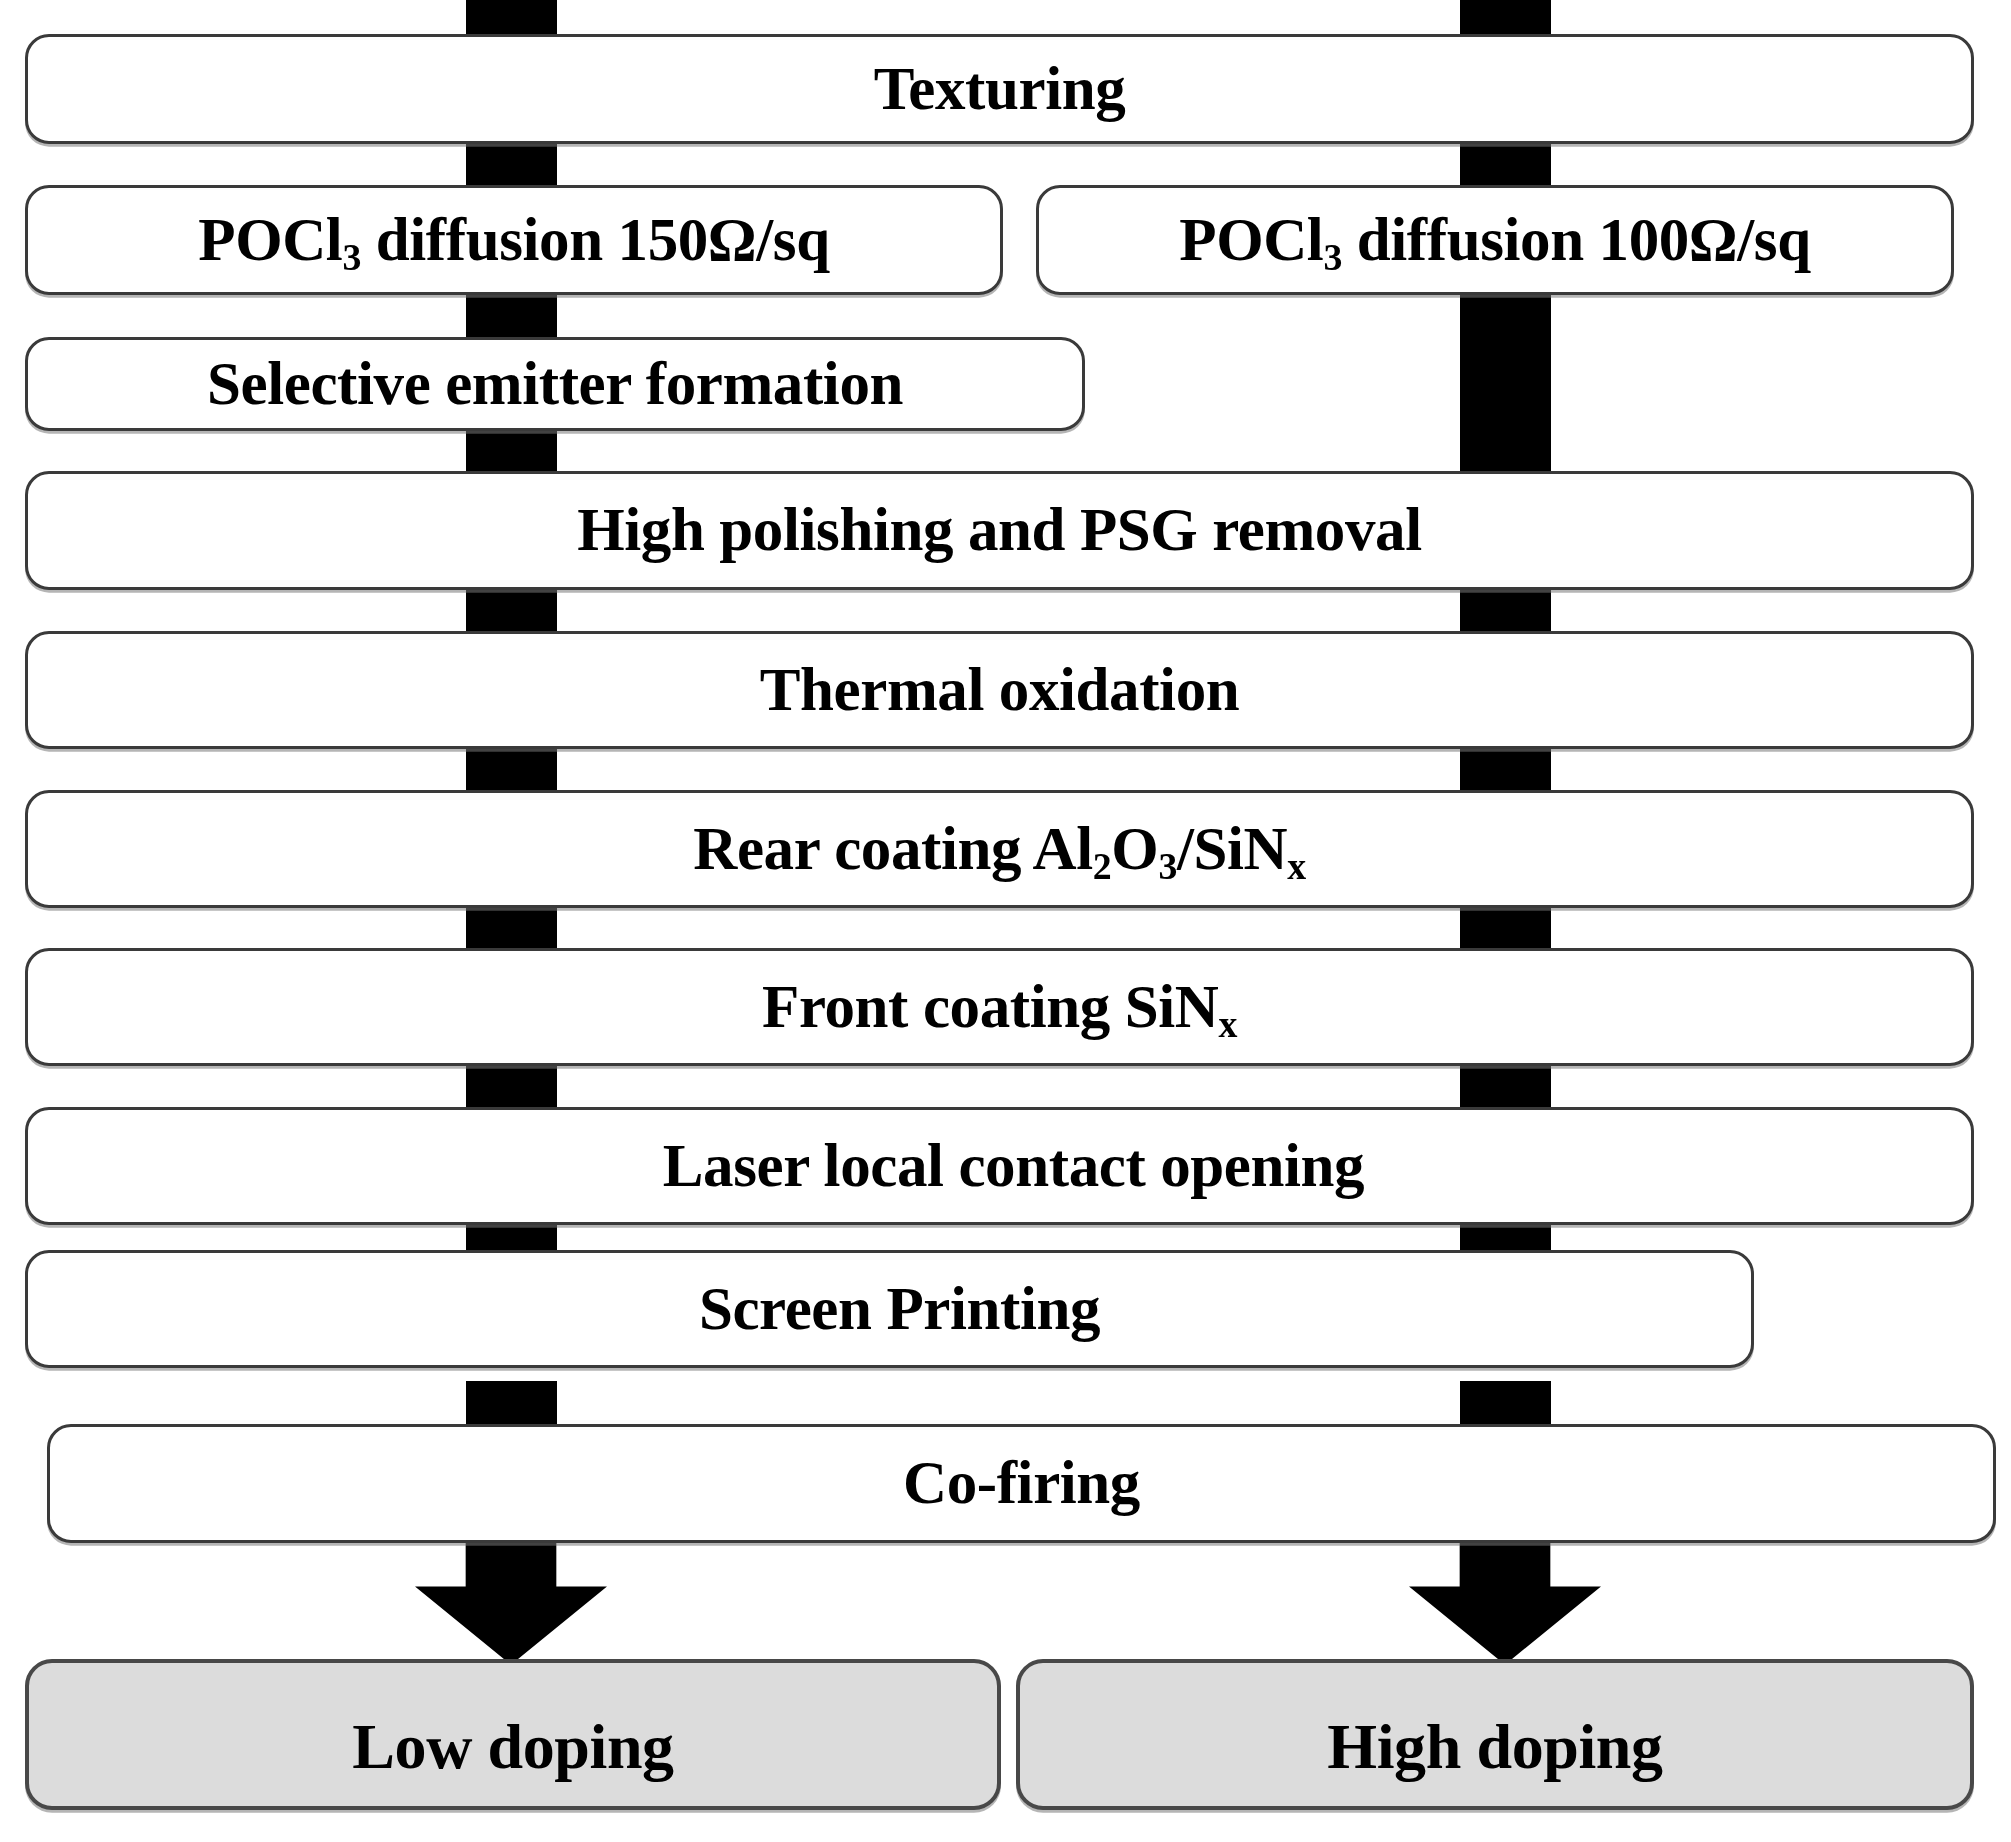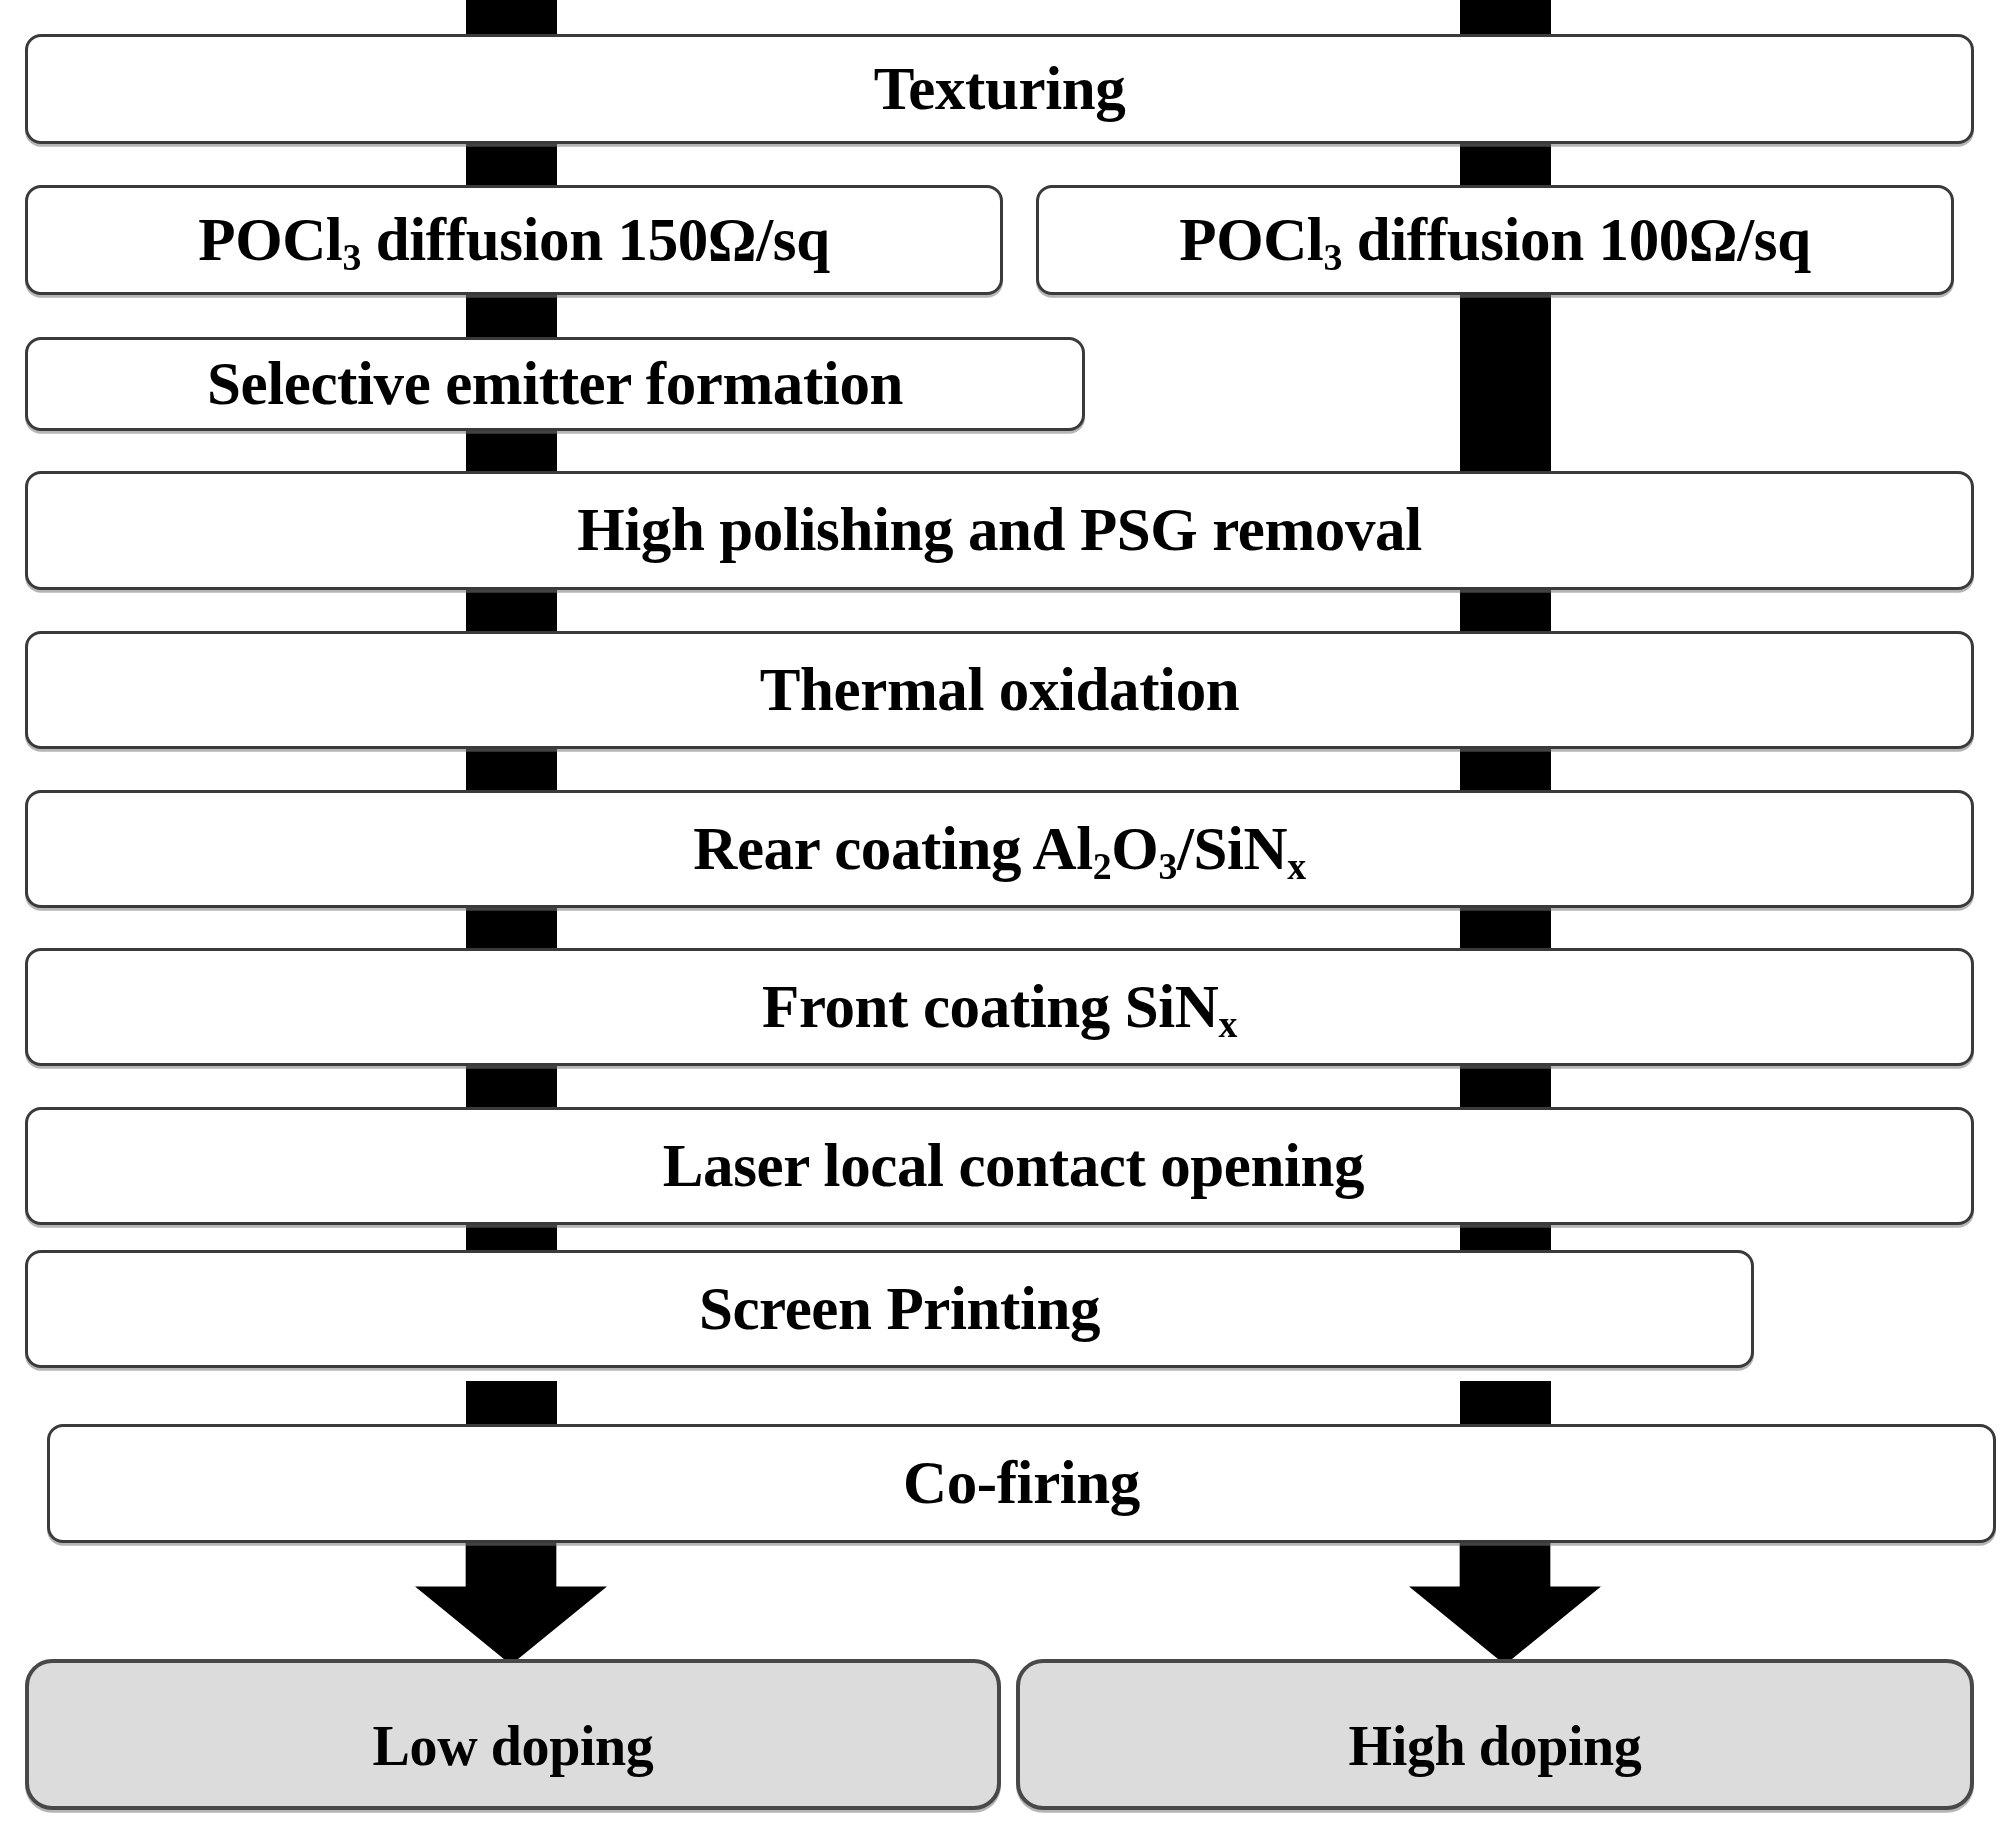--- a/index.html
+++ b/index.html
@@ -12,21 +12,21 @@
     width: 2011px;
     height: 1843px;
     background: #ffffff;
     font-family: "Liberation Serif", "DejaVu Serif", serif;
     overflow: hidden;
   }
   .node {
     position: absolute;
     box-sizing: border-box;
     border: 3.6px solid #3a3a3a;
-    border-radius: 16px;
+    border-radius: 24px;
     background: #ffffff;
     display: flex;
     align-items: center;
     justify-content: center;
     z-index: 3;
     box-shadow: 0 2.7px 0 0 rgba(120,120,120,0.55);
   }
   .node.gray {
     background: #dcdcdc;
     border-color: #484848;
@@ -35,21 +35,21 @@
   }
   .node-label {
     font-weight: bold;
     color: #000000;
     font-size: 61px;
     line-height: 1.05;
     white-space: nowrap;
     letter-spacing: -0.4px;
     text-align: center;
   }
-  .node.gray .node-label { font-size: 56px; margin-top: 24px; }
+  .node.gray .node-label { font-size: 64px; margin-top: 24px; }
   .node-label sub {
     font-size: 0.62em;
     vertical-align: baseline;
     position: relative;
     top: 0.26em;
   }
   .connector {
     position: absolute;
     background: #000000;
     z-index: 1;

